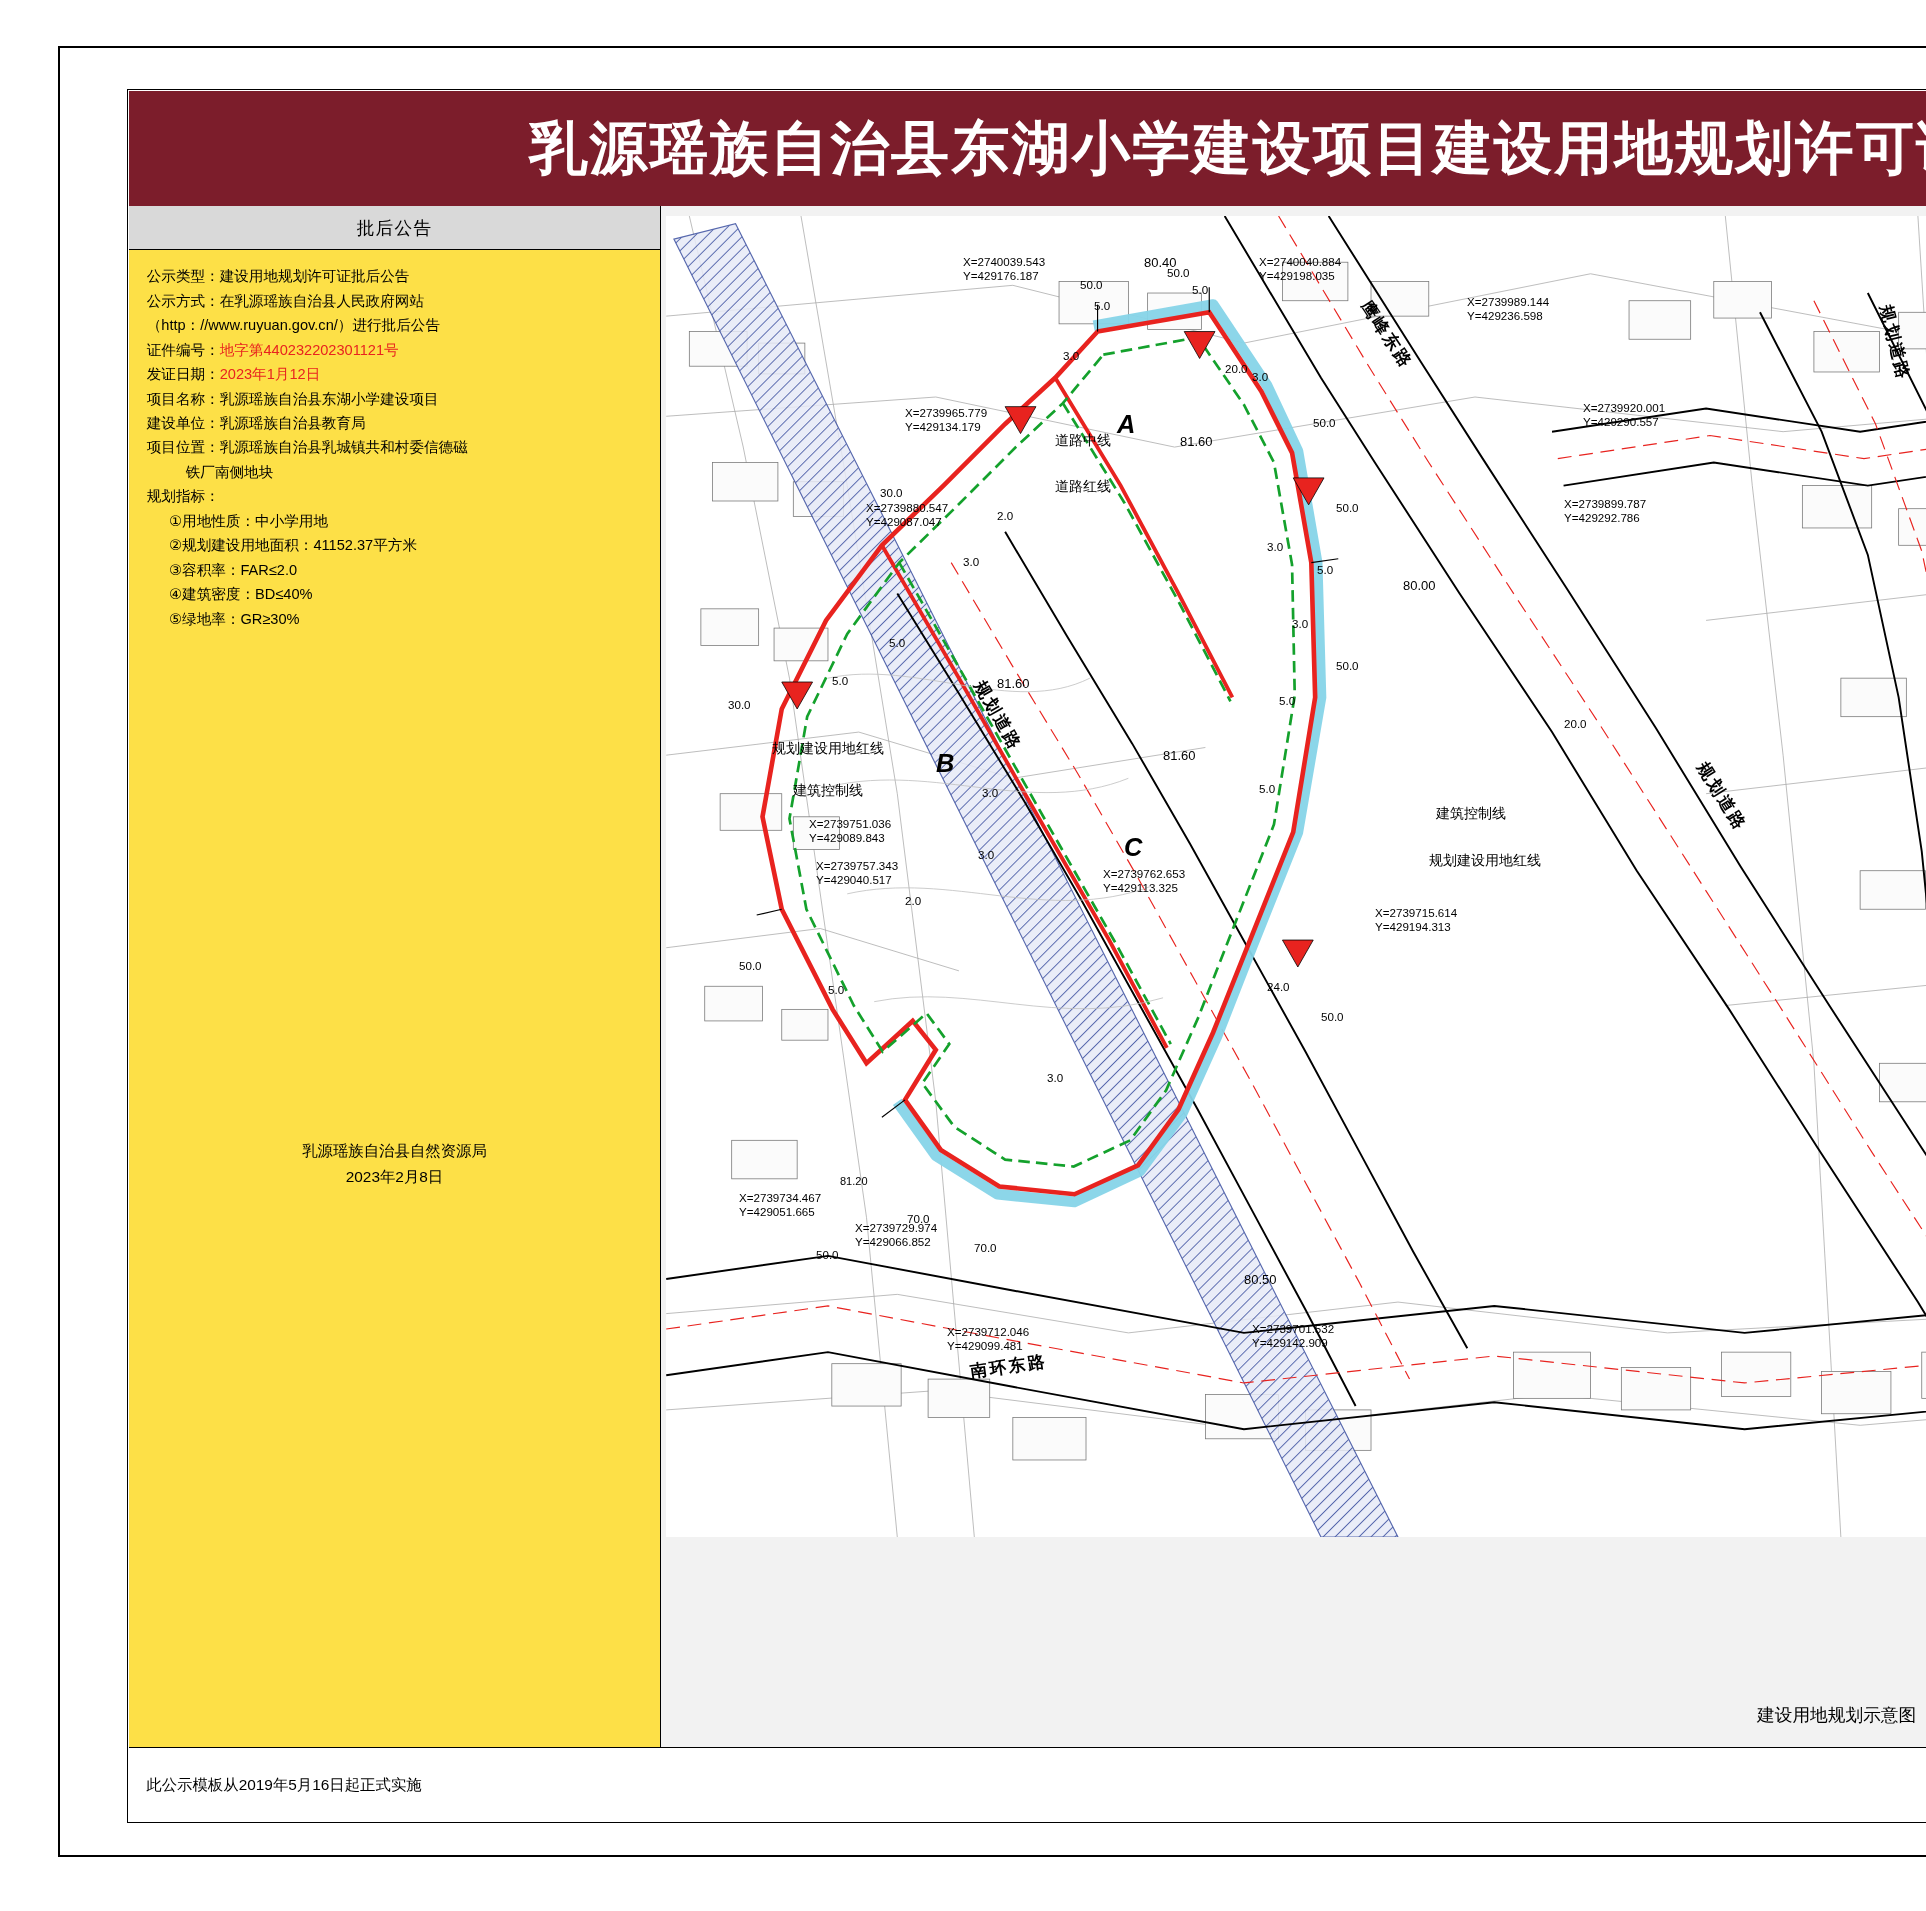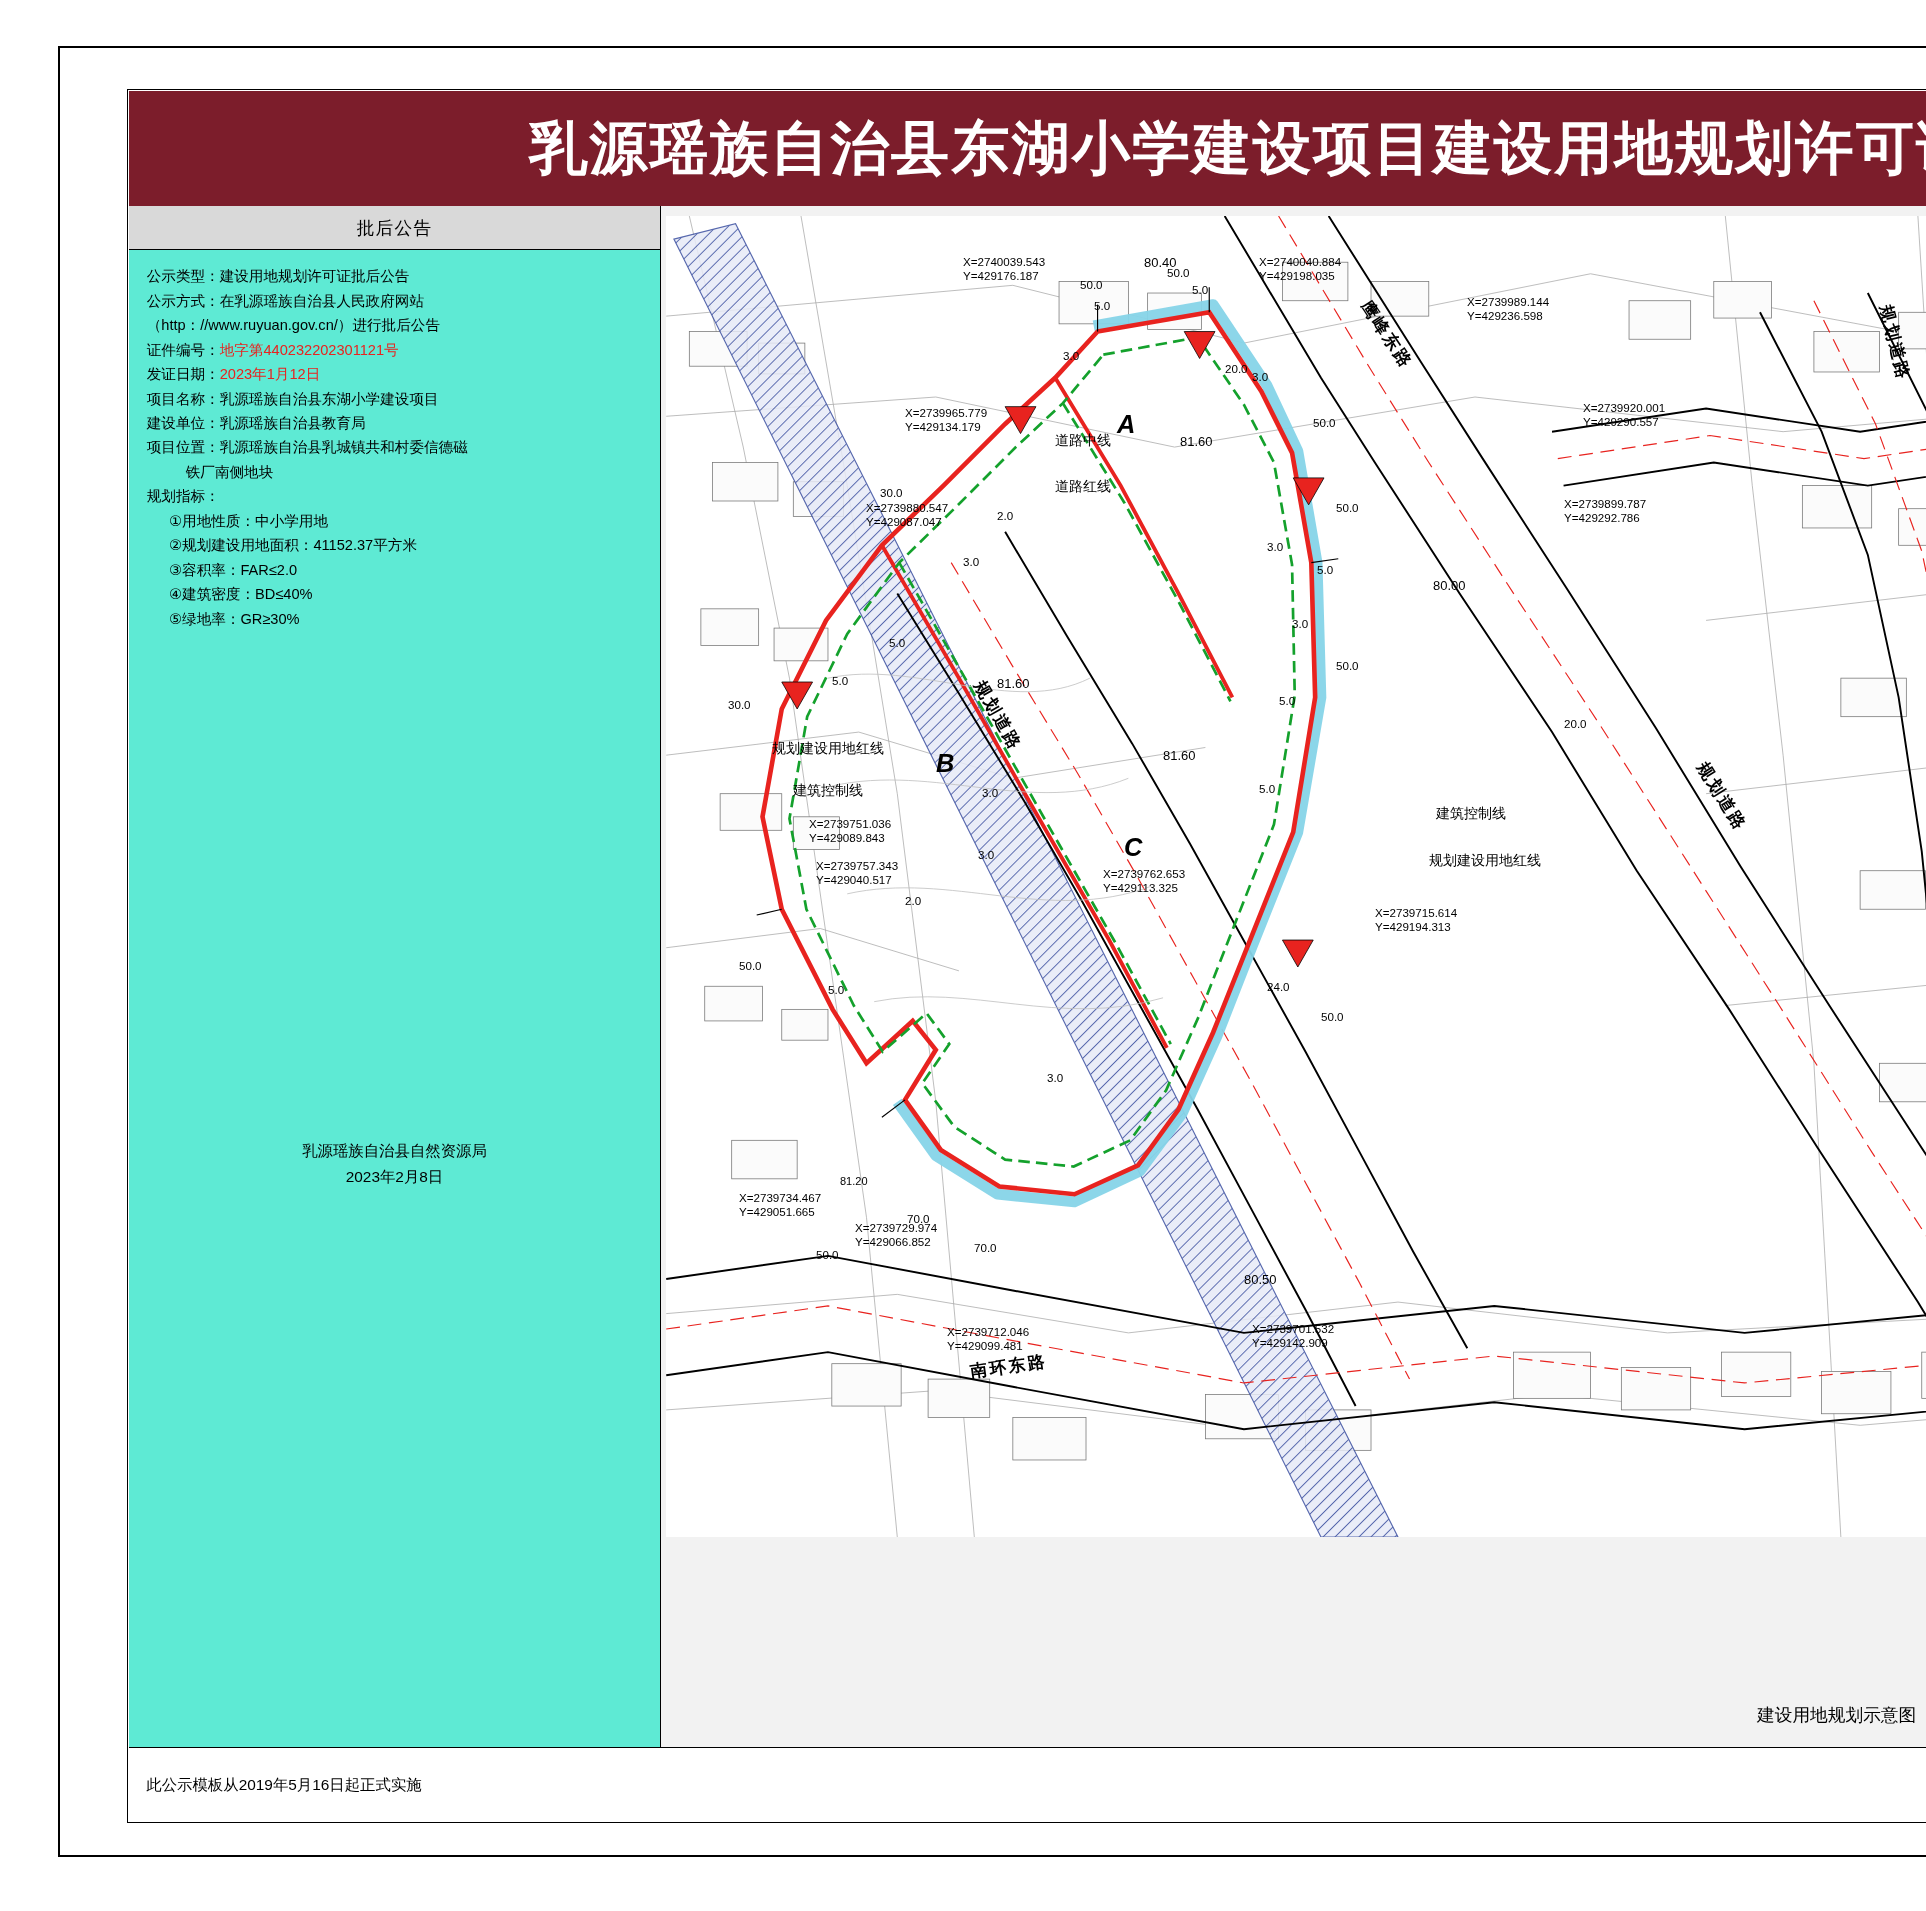--- a/index.html
+++ b/index.html
@@ -9,21 +9,21 @@
 
   
   .outer-frame{position:absolute;left:58px;top:46px;width:2589px;height:1811px;border:2.3px solid #000;box-sizing:border-box;}
   .inner-frame{position:absolute;left:127px;top:89px;width:2492px;height:1734px;border:1.9px solid #000;box-sizing:border-box;}
 
   
   .title-band{position:absolute;left:129px;top:91px;width:2489px;height:116px;background:#7c1d2b;display:flex;align-items:center;justify-content:center;box-sizing:border-box;}
   .title-band span{color:#fff;font-size:58px;font-weight:bold;letter-spacing:2.3px;font-family:"Liberation Sans","DejaVu Sans",sans-serif;white-space:nowrap;}
 
   
-  .left-col{position:absolute;left:129px;top:206px;width:532px;height:1541px;border-right:1.9px solid #000;box-sizing:border-box;background:#5eead4;}
+  .left-col{position:absolute;left:129px;top:206px;width:532px;height:1541px;border-right:1.9px solid #000;box-sizing:border-box;background:#fde047;}
   .left-head{height:44px;background:#d9d9d9;display:flex;align-items:center;justify-content:center;border-bottom:0.4px solid #000;box-sizing:border-box;}
   .left-head span{font-size:17.7px;letter-spacing:1.2px;}
   .left-body{padding:15.4px 17.7px 0 17.7px;font-size:14.6px;line-height:1.62;color:#000;}
   .left-body p{margin:0 0 0.8px 0;text-indent:0;}
   .ind1{padding-left:22.3px;}
   .ind2{padding-left:39px;}
   .red{color:#e8231f;}
   .sign{position:absolute;left:0;top:932px;width:100%;text-align:center;font-size:15.4px;line-height:1.7;}
 
   
@@ -241,21 +241,21 @@
     <div class="mlabel" style="left:389px;top:262px;font-size:14px;">道路红线</div>
     <div class="mlabel" style="left:106px;top:524px;font-size:14px;">规划建设用地红线</div>
     <div class="mlabel" style="left:127px;top:566px;font-size:14px;">建筑控制线</div>
     <div class="mlabel" style="left:770px;top:589px;font-size:14px;">建筑控制线</div>
     <div class="mlabel" style="left:763px;top:636px;font-size:14px;">规划建设用地红线</div>
 
     <div class="mlabel" style="left:478px;top:39px;font-size:13px;">80.40</div>
     <div class="mlabel" style="left:514px;top:218px;font-size:13px;">81.60</div>
     <div class="mlabel" style="left:331px;top:460px;font-size:13px;">81.60</div>
     <div class="mlabel" style="left:497px;top:532px;font-size:13px;">81.60</div>
-    <div class="mlabel" style="left:767px;top:362px;font-size:13px;">80.00</div>
+    <div class="mlabel" style="left:737px;top:362px;font-size:13px;">80.00</div>
     <div class="mlabel" style="left:174px;top:959px;font-size:11px;">81.20</div>
     <div class="mlabel" style="left:578px;top:1056px;font-size:13px;">80.50</div>
 
     <div class="mlabel" style="left:297px;top:39px;"><span>X=2740039.543</span>
 <span>Y=429176.187</span></div>
     <div class="mlabel" style="left:593px;top:39px;"><span>X=2740040.884</span>
 <span>Y=429198.035</span></div>
     <div class="mlabel" style="left:801px;top:79px;"><span>X=2739989.144</span>
 <span>Y=429236.598</span></div>
     <div class="mlabel" style="left:239px;top:175px;margin-top:15px;"><span>X=2739965.779</span>

